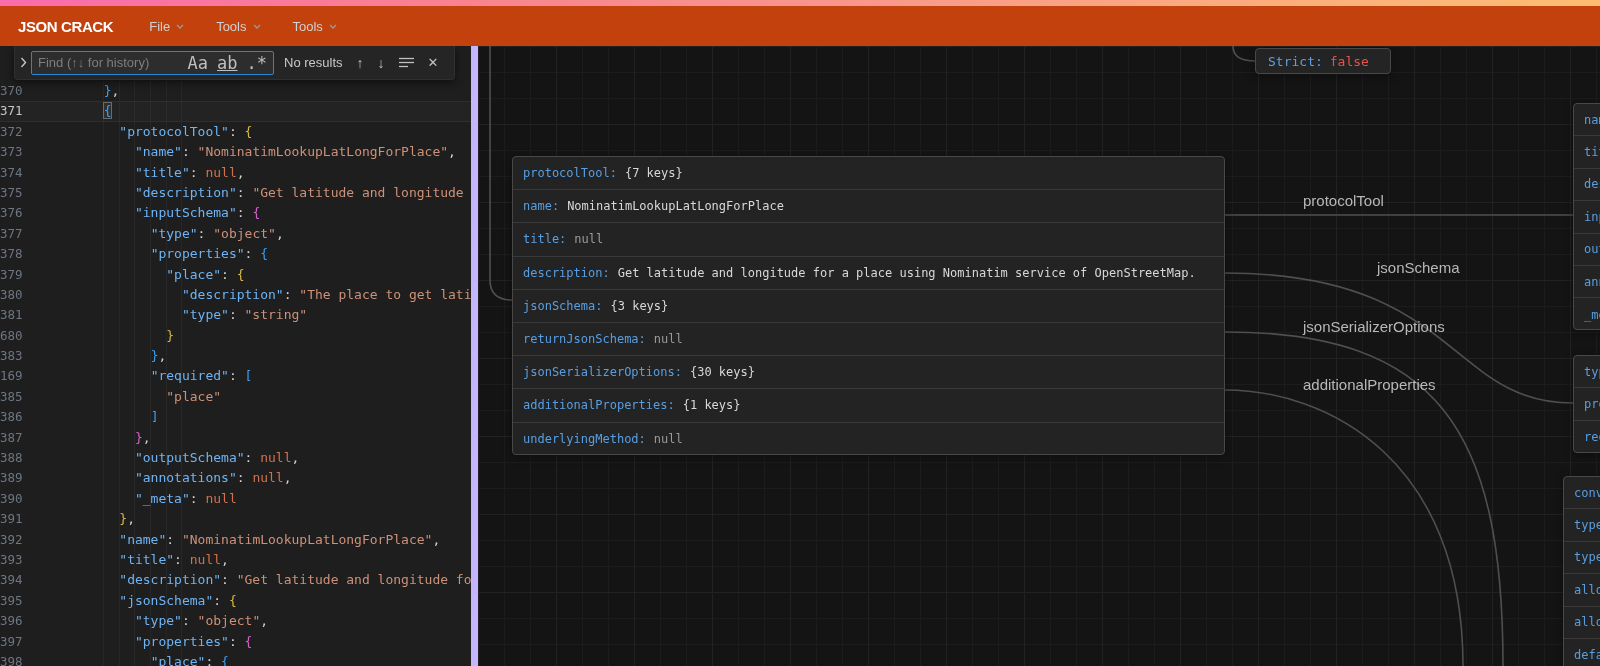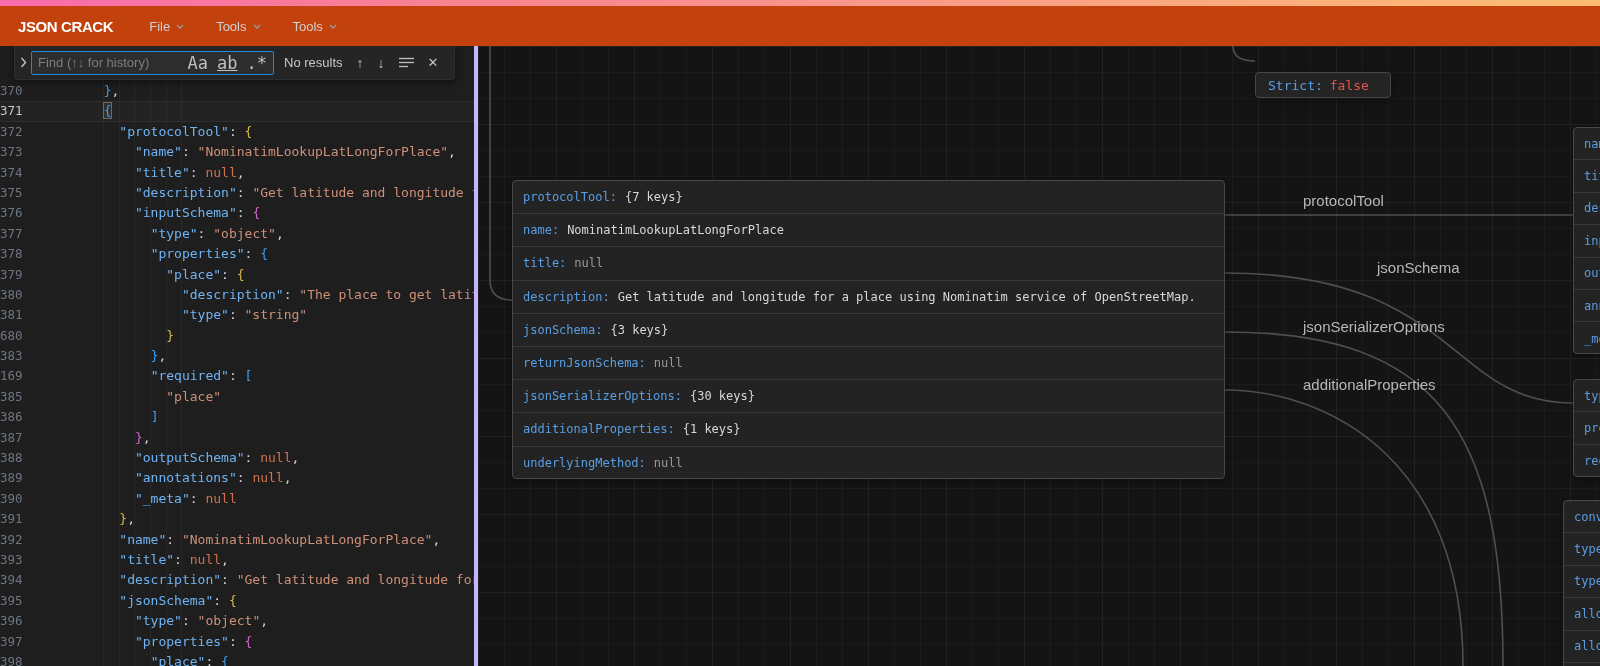--- a/index.html
+++ b/index.html
@@ -15,21 +15,21 @@
   .logo { color:#ffffff; font-weight:800; font-size:15px; letter-spacing:-0.4px; margin-right:26px; }
   .menu-item { display:flex; align-items:center; gap:6px; color:#d2d2d2; font-size:13px;
                padding:6px 10px; margin-right:12px; border-radius:4px; cursor:pointer; }
   .menu-item svg { display:block; }
 
   
   .main { display:flex; height:620px; }
 
   
   .editor-pane { width:478px; position:relative; background:#1e1e1e; overflow:hidden;
-                 border-right:4px solid #c4b5fd; flex:none; }
+                 border-right:7px solid #c4b5fd; flex:none; }
 
   
   .find-widget { position:absolute; top:0; left:14px; width:441px; height:34px; background:#252526;
                  border:1px solid #303031; border-top:none; border-radius:0 0 4px 4px;
                  box-shadow:0 2px 8px rgba(0,0,0,.55); display:flex; align-items:center; z-index:5; }
   .find-toggle { width:16px; display:flex; justify-content:center; color:#c5c5c5; cursor:pointer; }
   .find-input-box { position:relative; width:243px; height:24px; background:#2d2d2e;
                     border:1px solid #2488d8; border-radius:2px; display:flex; align-items:center; }
   .find-input { flex:1; background:transparent; border:none; outline:none; color:#cccccc;
                 font-size:13px; padding:0 4px 0 6px; min-width:0;
@@ -63,21 +63,21 @@
     background-image:
       linear-gradient(#222222 1px, transparent 1px),
       linear-gradient(90deg,#222222 1px, transparent 1px),
       linear-gradient(#1c1c1c 1px, transparent 1px),
       linear-gradient(90deg,#1c1c1c 1px, transparent 1px);
     background-size:78px 78px,78px 78px,26px 26px,26px 26px; }
   .edges { position:absolute; inset:0; }
 
   .gnode { position:absolute; background:#232323; border:1px solid #484848; border-radius:4px;
            box-shadow:0 2px 10px rgba(0,0,0,.35); overflow:hidden;
-           font-family:"DejaVu Sans Mono",monospace; cursor:pointer;margin-top:24px; }
+           font-family:"DejaVu Sans Mono",monospace; cursor:pointer; }
   .gnode .row { display:flex; align-items:center; padding:0 10px; border-bottom:1px solid #393939;
                 white-space:pre; }
   .gnode .row:last-child { border-bottom:none; }
   .nk { color:#589ee3; }
   .nv { color:#d8d8d8; margin-left:8px; }
   .nnull { color:#9a9a9a; margin-left:8px; }
 
   .bignode { left:34px; top:110px; width:713px; height:299px; font-size:12px; }
   .bignode .row { height:33.2px; }
 

